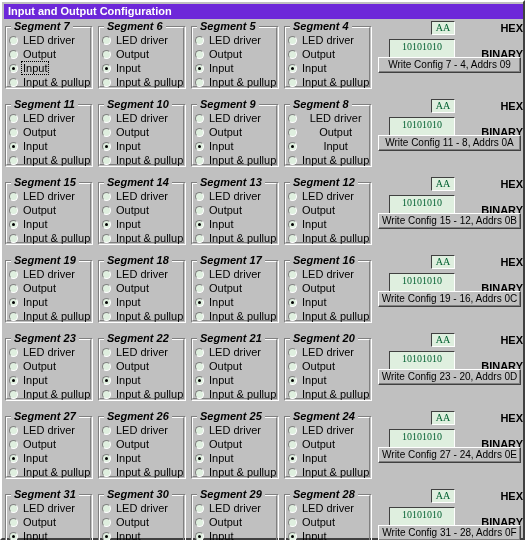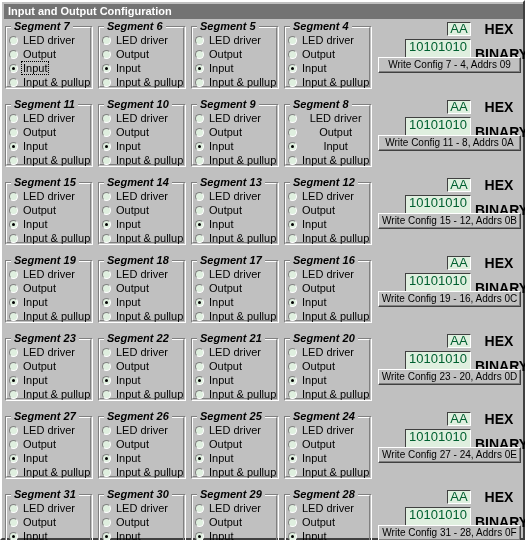--- a/index.html
+++ b/index.html
@@ -15,21 +15,21 @@
     position:absolute;left:0;top:0;width:525px;height:540px;
     background:#c0c0c0;
     border-top:2px solid #ffffff;
     border-left:2px solid #ffffff;
     border-right:2px solid #404040;
     border-bottom:2px solid #404040;
     box-sizing:border-box;
   }
   #titlebar{
     position:absolute;left:2px;top:2px;width:519px;height:15px;
-    background:#737373;
+    background:#6d28d9;
     color:#ffffff;
     font-weight:bold;font-size:11px;
     line-height:15px;
     padding-left:4px;
     box-sizing:border-box;
     white-space:nowrap;
     overflow:hidden;
     letter-spacing:0px;
   }
   
@@ -97,39 +97,39 @@
   }
   
   #panel{position:absolute;left:376px;top:19px;width:145px;height:516px;}
   .cfg{position:absolute;left:0;width:145px;height:62px;}
   .hexrow{position:absolute;right:0px;top:0px;height:14px;white-space:nowrap;}
   .binrow{position:absolute;right:0px;top:18px;height:15px;white-space:nowrap;}
   .field{
     display:inline-block;vertical-align:middle;
     background:#dfefdf;
     color:#006030;
-    font-family:Liberation Sans, sans-serif;
-    font-size:13px;
+    font-family:Liberation Serif, serif;
+    font-size:10px;
     line-height:12px;
     text-align:center;
     border-top:1px solid #404040;
     border-left:1px solid #404040;
     border-right:1px solid #ffffff;
     border-bottom:1px solid #ffffff;
     box-sizing:border-box;
     padding:0 2px;
   }
   .field.hex{width:24px;height:14px;line-height:12px;}
   .field.bin{width:66px;height:30px;line-height:13px;}
   .caption{
     display:inline-block;vertical-align:middle;
-    font-weight:bold;font-size:14px;
-    margin-left:4px;
+    font-weight:bold;font-size:11px;
+    margin-left:20px;
     width:48px;
-    text-align:center;
+    text-align:right;
   }
   .btn{
     position:absolute;left:0px;top:36px;
     width:143px;height:16px;
     background:#c0c0c0;
     border-top:1px solid #ffffff;
     border-left:1px solid #ffffff;
     border-right:1px solid #404040;
     border-bottom:1px solid #404040;
     box-sizing:border-box;

